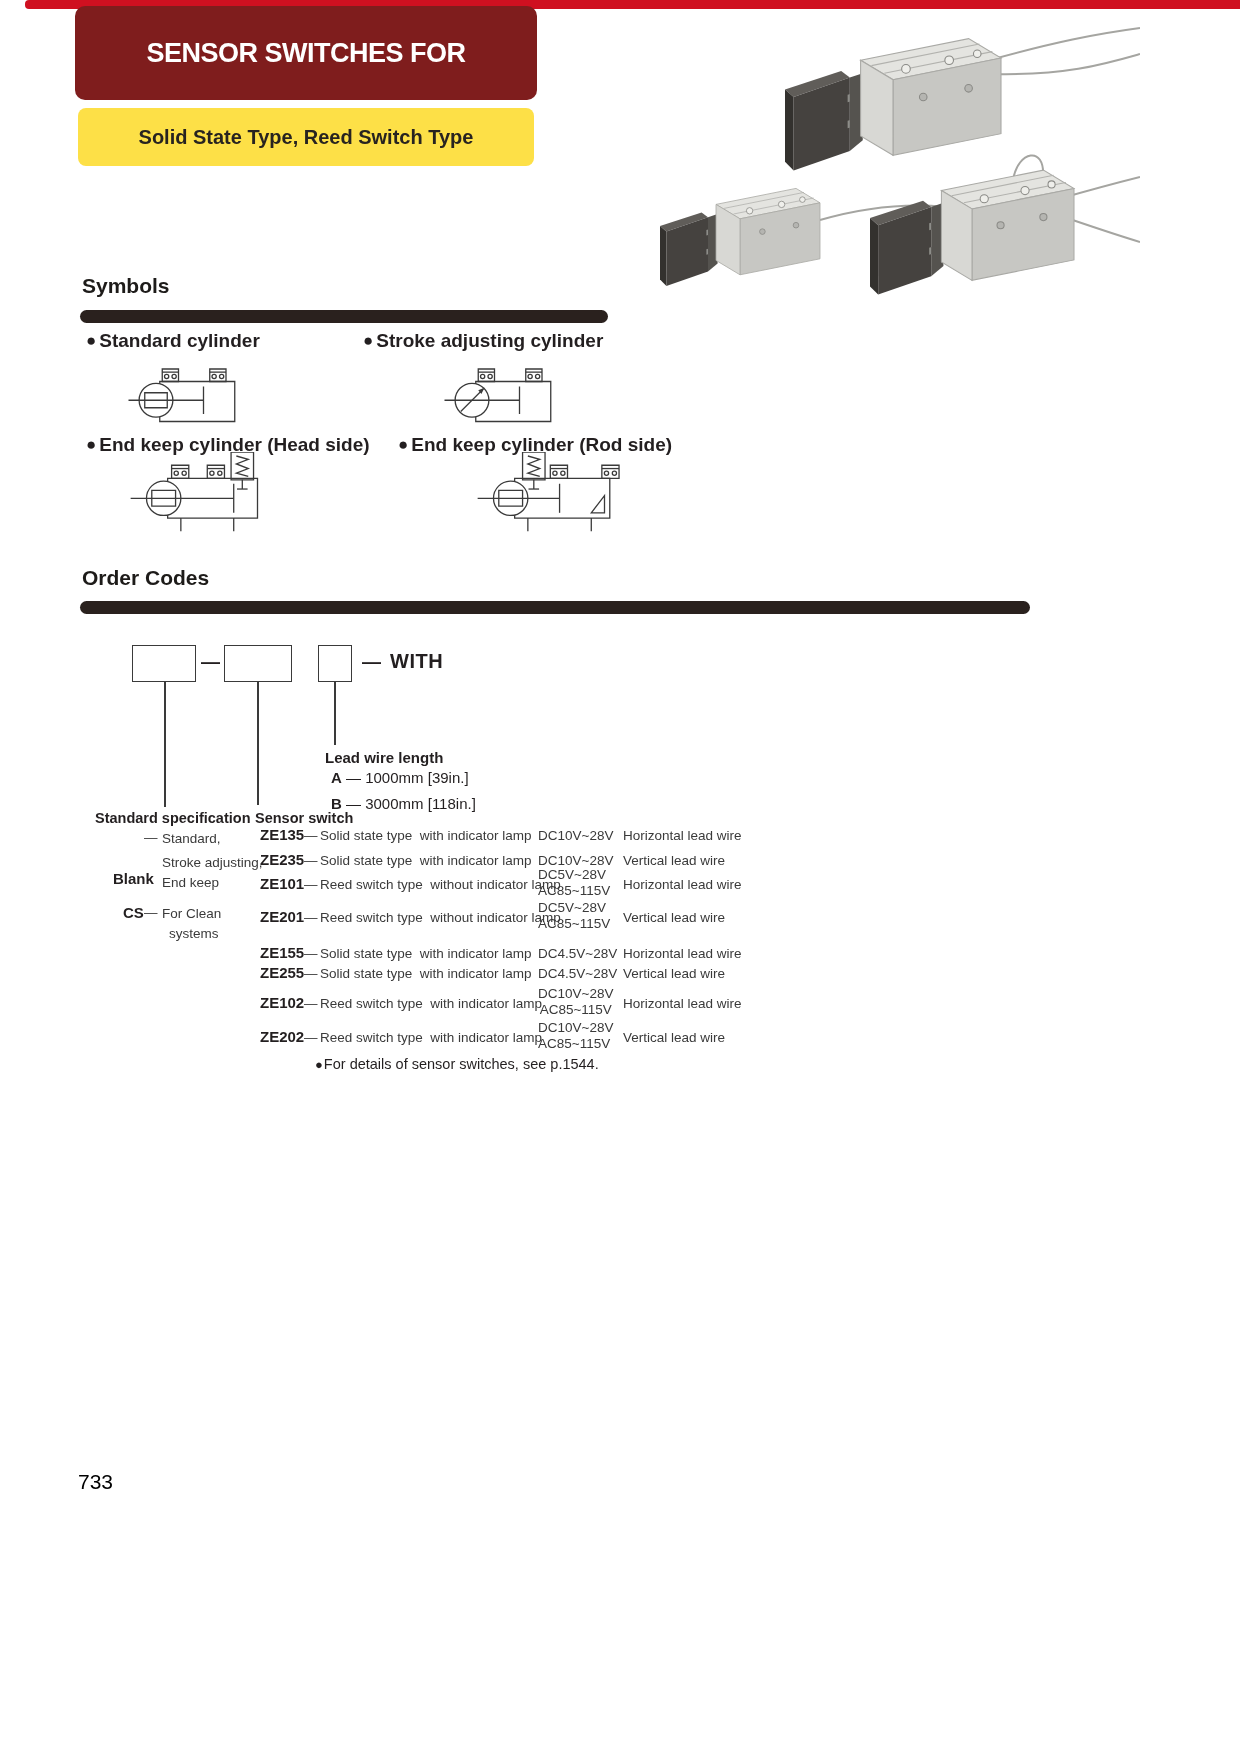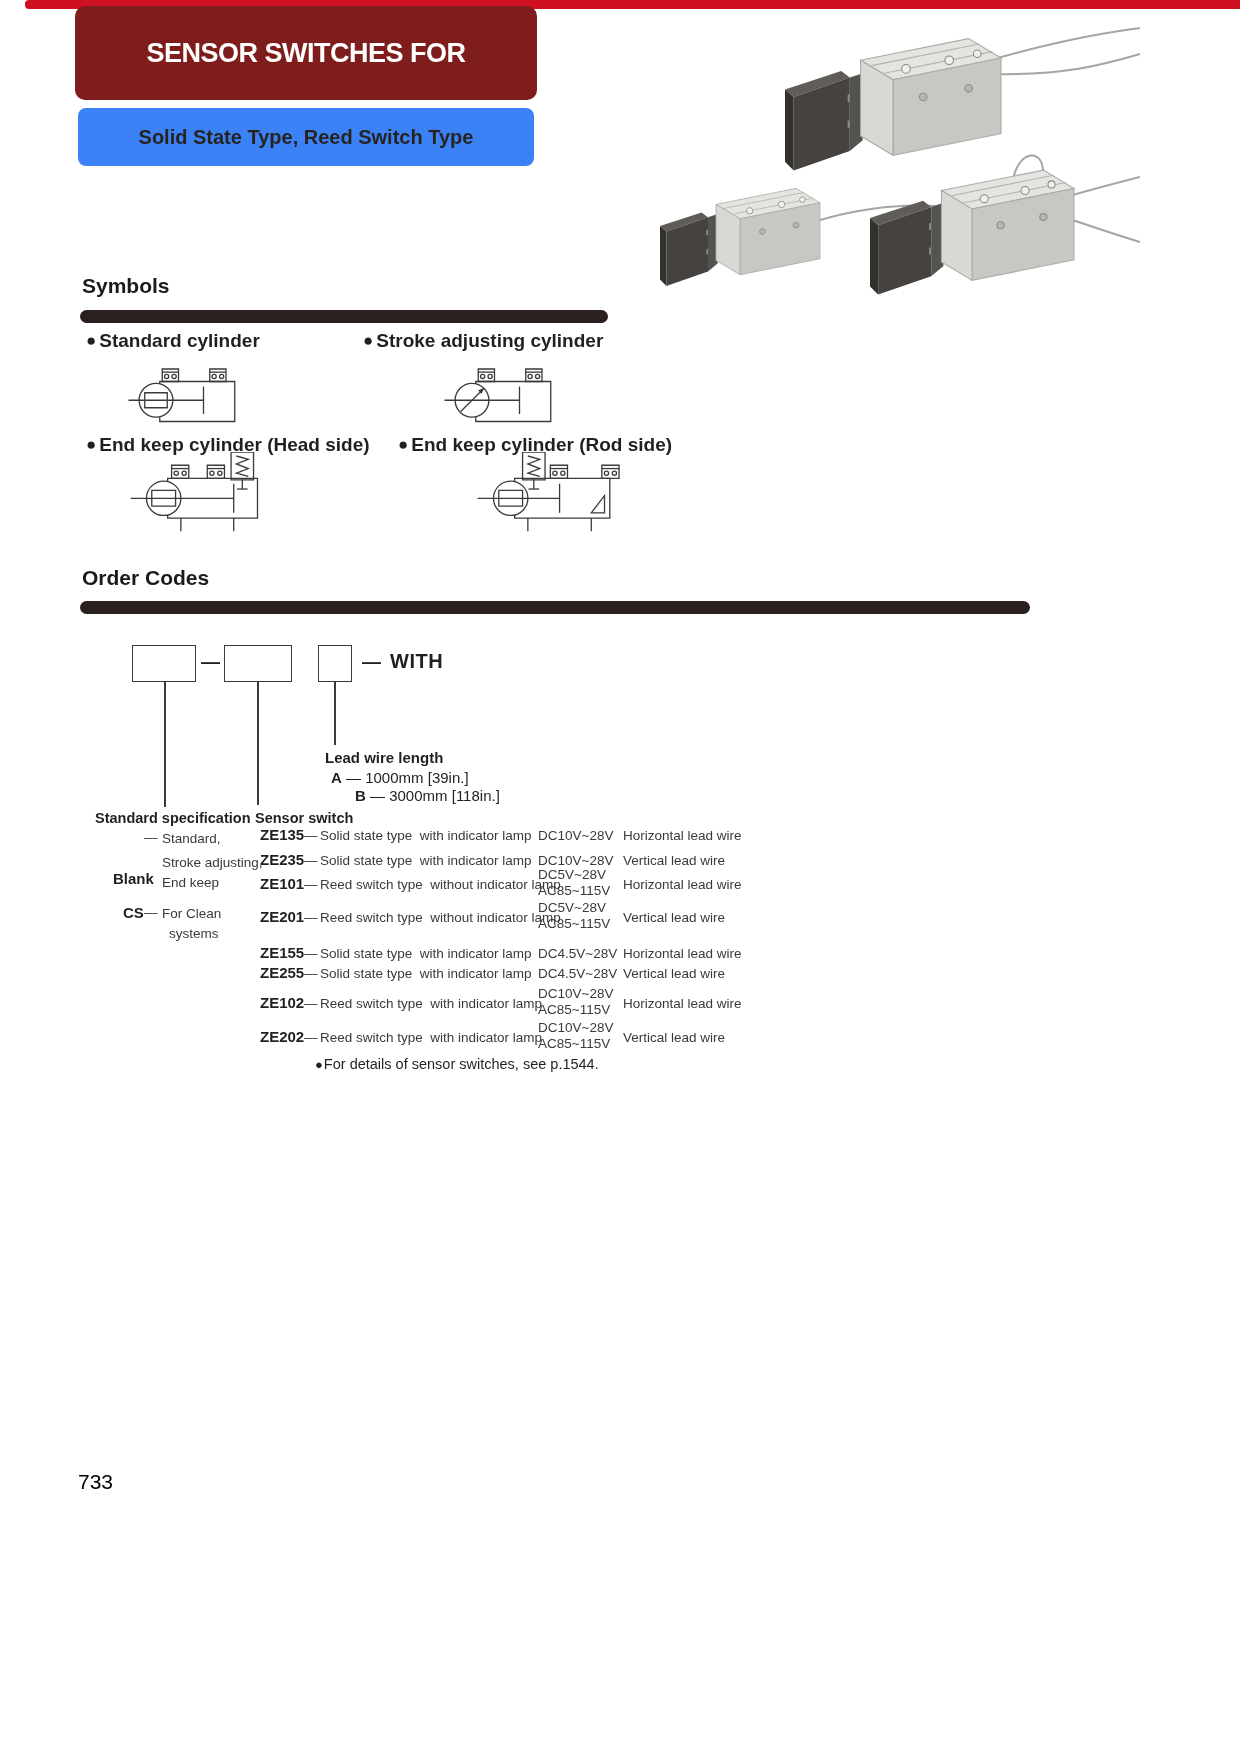--- a/index.html
+++ b/index.html
@@ -9,21 +9,21 @@
   }
   
   .red-bar{position:absolute;left:25px;top:0;width:1215px;height:9px;background:#cf1020;border-radius:4px 0 0 4px;}
   
   .title-box{
     position:absolute;left:75px;top:6px;width:462px;height:94px;background:#7f1d1d;border-radius:10px;
     display:flex;flex-direction:column;align-items:center;justify-content:center;
     color:#fff;font-weight:bold;font-size:27px;line-height:32px;letter-spacing:-.5px;text-align:center;
   }
   .subtitle-box{
-    position:absolute;left:78px;top:108px;width:456px;height:58px;background:#3b82f6;border-radius:8px;
+    position:absolute;left:78px;top:108px;width:456px;height:58px;background:#fde047;border-radius:8px;
     display:flex;align-items:center;justify-content:center;
     font-weight:bold;font-size:20px;color:#272320;
   }
   
   .sec-h{position:absolute;margin:0;font-size:21px;font-weight:bold;color:#1d1b19;}
   .sec-bar{position:absolute;height:13px;background:#2a211e;border-radius:7px;}
   
   .sym-label{position:absolute;font-size:19px;font-weight:bold;white-space:nowrap;}
   .sym-label .blt{font-size:17px;margin-right:3px;position:relative;top:-1px;}
   .diag{position:absolute;}
@@ -220,21 +220,21 @@
   <span class="code-dash" style="left:362px;">—</span>
   <span class="sgda">WITH</span>
 
   <div class="vline" style="left:164px;top:682px;height:125px;"></div>
   <div class="vline" style="left:257px;top:682px;height:123px;"></div>
   <div class="vline" style="left:334px;top:682px;height:63px;"></div>
 
   <div class="lead-block">
     <span class="lead-head">Lead wire length</span>
     <div class="lead-row" style="top:20px;"><b>A</b> <span>—</span> <span>1000mm [39in.]</span></div>
-    <div class="lead-row" style="top:38px;margin-left:24px;"><b>B</b> <span>—</span> <span>3000mm [118in.]</span></div>
+    <div class="lead-row" style="top:46px;"><b>B</b> <span>—</span> <span>3000mm [118in.]</span></div>
   </div>
 
   <div class="csp">
     <span class="hd">Standard specification</span>
     <span class="code" style="left:33px;top:19px;margin-top:41px;">Blank</span>
     <span class="dsh" style="left:64px;top:20px;">—</span>
     <span class="txt" style="left:82px;top:21px;">Standard,</span>
     <span class="txt" style="left:82px;top:45px;">Stroke adjusting,</span>
     <span class="txt" style="left:82px;top:65px;">End keep</span>
     <span class="code" style="left:43px;top:94px;">CS</span>
@@ -292,21 +292,21 @@
   </div>
 
   <div class="sw-row" style="top:965px;">
     <b class="sw-code">ZE255</b>
     <span class="sw-dash">—</span>
     <span class="sw-desc">Solid state type  with indicator lamp</span>
     <span class="sw-volt">DC4.5V~28V</span>
     <span class="sw-lead">Vertical lead wire</span>
   </div>
 
-  <div class="sw-row" style="top:995px;">
+  <div class="sw-row" style="top:995px;text-align:center;">
     <b class="sw-code">ZE102</b>
     <span class="sw-dash">—</span>
     <span class="sw-desc">Reed switch type  with indicator lamp</span>
     <span class="sw-volt two">
         <span>DC10V~28V</span>
         <span>AC85~115V</span>
       </span>
     <span class="sw-lead">Horizontal lead wire</span>
   </div>
 

